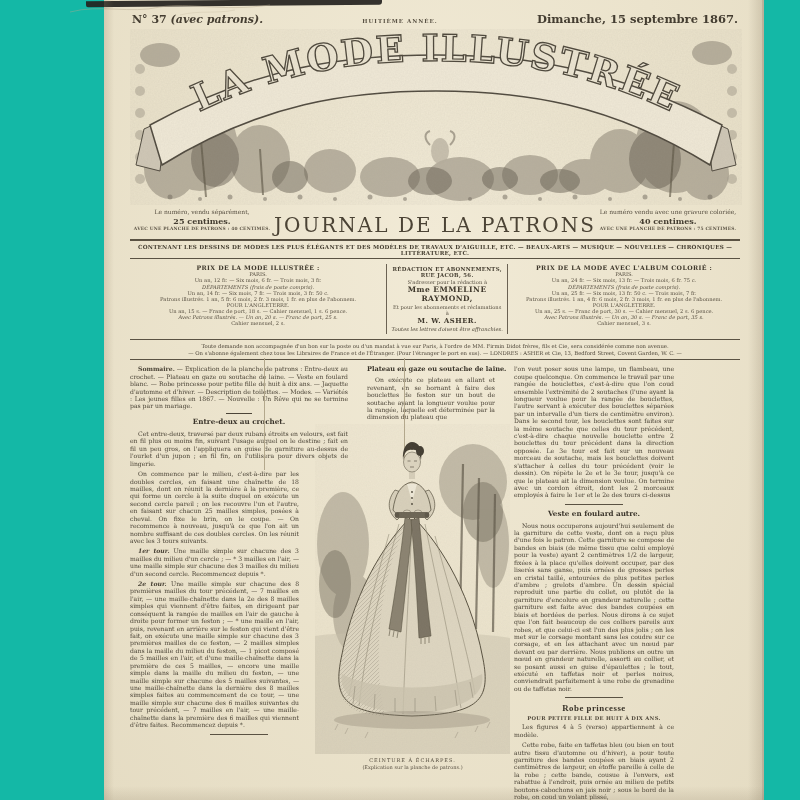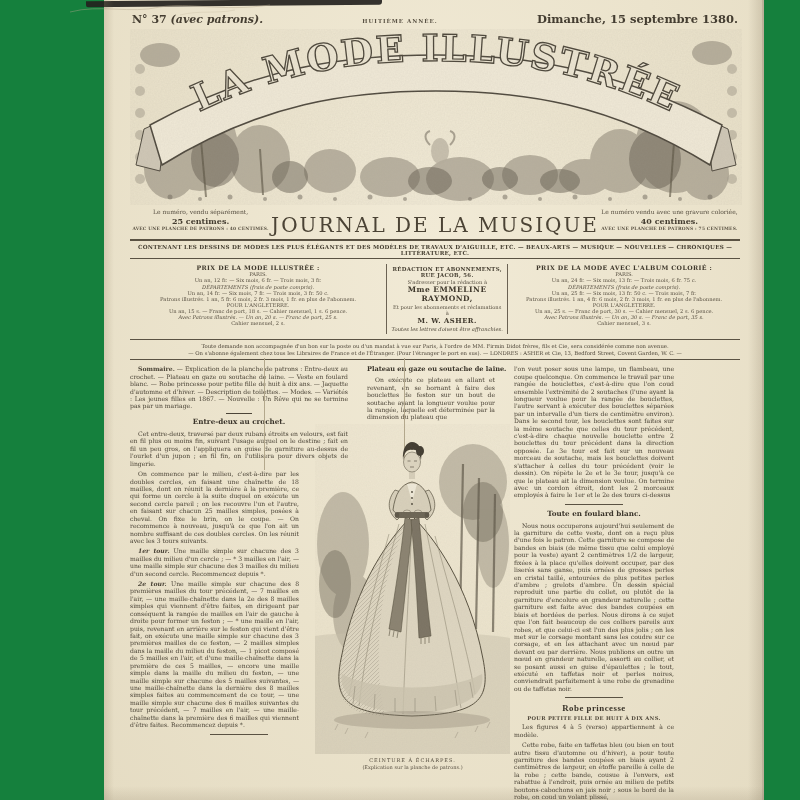--- a/index.html
+++ b/index.html
@@ -1,16 +1,16 @@
 <!DOCTYPE html>
 <html><head>
 <meta charset="utf-8">
 <style>
   html,body{margin:0;padding:0;background:#ffffff;width:800px;height:800px;overflow:hidden;}
-  .page{position:relative;width:800px;height:800px;background:#15803d;font-family:"DejaVu Serif","Liberation Serif",serif;color:#4a4336;}
+  .page{position:relative;width:800px;height:800px;background:#14b8a6;font-family:"DejaVu Serif","Liberation Serif",serif;color:#4a4336;}
   .paper{position:absolute;left:104px;top:0;width:660px;height:800px;box-sizing:border-box;
          padding:10px 22px 0 26px;overflow:hidden;
          background:radial-gradient(ellipse at 50% 30%, #f1ead6 0%, #ebe3cc 55%, #e5dcc3 100%);
          border-right:2px solid #cfc6b0;}
   .edge-right{position:absolute;right:0;top:0;width:16px;height:100%;background:linear-gradient(to right, rgba(0,0,0,0), rgba(110,95,70,.22));pointer-events:none;}
   .edge-left{position:absolute;left:0;top:0;width:10px;height:100%;background:linear-gradient(to right, rgba(140,125,95,.22), rgba(0,0,0,0));pointer-events:none;}
   .edge-bottom{position:absolute;left:0;bottom:0;width:100%;height:14px;background:linear-gradient(to bottom, rgba(0,0,0,0), rgba(110,95,70,.14));pointer-events:none;}
   .top-strip{position:absolute;left:86px;top:0;width:296px;height:6px;background:#24221e;transform:rotate(-.5deg);border-radius:0 0 3px 2px;opacity:.92;}
   .scribble{position:absolute;left:60px;top:0;opacity:.6;}
 
@@ -74,21 +74,21 @@
 </style>
 </head>
 <body>
 
 <div class="page">
   <div class="paper">
 
     <div class="headline">
       <span class="issue"><span>N° 37</span> <i>(avec patrons).</i></span>
       <span class="year">HUITIÈME ANNÉE.</span>
-      <span class="date">Dimanche, 15 septembre 1380.</span>
+      <span class="date">Dimanche, 15 septembre 1867.</span>
     </div>
 
     <div class="masthead">
       <svg width="612" height="176" viewBox="0 0 612 176">
         <defs>
           <filter id="grain1">
               <feTurbulence type="fractalNoise" baseFrequency="0.7" numOctaves="2" stitchTiles="stitch"></feTurbulence>
               <feColorMatrix type="matrix" values="0 0 0 0 0.36 0 0 0 0 0.33 0 0 0 0 0.27 0 0 0 0.28 0"></feColorMatrix>
             </filter>
           <path id="bannerArc" d="M36,100 C140,42 226,32 306,32 C386,32 472,44 576,100" fill="none"></path>
@@ -174,21 +174,21 @@
         <rect width="612" height="176" filter="url(#grain1)" opacity="0.5"></rect>
       </svg>
     </div>
 
     <div class="price-row">
       <div class="price-block">
         <div class="price-l1">Le numéro, vendu séparément,</div>
         <div class="price-l2">25 centimes.</div>
         <div class="price-l3">AVEC UNE PLANCHE DE PATRONS : 40 CENTIMES.</div>
       </div>
-      <div class="journal-title">JOURNAL DE LA MUSIQUE</div>
+      <div class="journal-title">JOURNAL DE LA PATRONS</div>
       <div class="price-block">
         <div class="price-l1">Le numéro vendu avec une gravure coloriée,</div>
         <div class="price-l2">40 centimes.</div>
         <div class="price-l3">AVEC UNE PLANCHE DE PATRONS : 75 CENTIMES.</div>
       </div>
     </div>
 
     <div class="rule thick"></div>
     <div class="tagline">CONTENANT LES DESSINS DE MODES LES PLUS ÉLÉGANTS ET DES MODÈLES DE TRAVAUX D'AIGUILLE, ETC. — BEAUX-ARTS — MUSIQUE — NOUVELLES — CHRONIQUES — LITTÉRATURE, ETC.</div>
     <div class="rule"></div>
@@ -332,21 +332,21 @@
             <rect width="195" height="330" filter="url(#grain2)" opacity="0.45"></rect>
           </svg>
           <div class="caption1">CEINTURE À ÉCHARPES.</div>
           <div class="caption2">(Explication sur la planche de patrons.)</div>
         </div>
       </div>
 
       <div class="col col3">
         <p style="text-indent:0;">l'on veut poser sous une lampe, un flambeau, une coupe quelconque. On commence le travail par une rangée de bouclettes, c'est-à-dire que l'on coud ensemble l'extrémité de 2 soutaches (l'une ayant la longueur voulue pour la rangée de bouclettes, l'autre servant à exécuter des bouclettes séparées par un intervalle d'un tiers de centimètre environ). Dans le second tour, les bouclettes sont faites sur la même soutache que celles du tour précédent, c'est-à-dire chaque nouvelle bouclette entre 2 bouclettes du tour précédent dans la direction opposée. Le 3e tour est fait sur un nouveau morceau de soutache, mais les bouclettes doivent s'attacher à celles du tour précédent (voir le dessin). On répète le 2e et le 3e tour, jusqu'à ce que le plateau ait la dimension voulue. On termine avec un cordon étroit, dont les 2 morceaux employés à faire le 1er et le 2e des tours ci-dessus</p>
         <div class="short-rule"></div>
-        <div class="sub-heading">Toute en foulard blanc.</div>
+        <div class="sub-heading">Veste en foulard autre.</div>
         <p>Nous nous occuperons aujourd'hui seulement de la garniture de cette veste, dont on a reçu plus d'une fois le patron. Cette garniture se compose de bandes en biais (de même tissu que celui employé pour la veste) ayant 2 centimètres 1/2 de largeur, fixées à la place qu'elles doivent occuper, par des liserés sans ganse, puis ornées de grosses perles en cristal taillé, entourées de plus petites perles d'ambre ; grelots d'ambre. Un dessin spécial reproduit une partie du collet, ou plutôt de la garniture d'encolure en grandeur naturelle ; cette garniture est faite avec des bandes coupées en biais et bordées de perles. Nous dirons à ce sujet que l'on fait beaucoup de ces colliers pareils aux robes, et que celui-ci est l'un des plus jolis ; on les met sur le corsage montant sans les coudre sur ce corsage, et en les attachant avec un nœud par devant ou par derrière. Nous publions en outre un nœud en grandeur naturelle, assorti au collier, et se posant aussi en guise d'épaulettes ; le tout, exécuté en taffetas noir et perles noires, conviendrait parfaitement à une robe de grenadine ou de taffetas noir.</p>
         <div class="short-rule"></div>
         <div class="robe-heading">Robe princesse</div>
         <div class="robe-sub">POUR PETITE FILLE DE HUIT À DIX ANS.</div>
         <p>Les figures 4 à 5 (verso) appartiennent à ce modèle.</p>
         <p>Cette robe, faite en taffetas bleu (ou bien en tout autre tissu d'automne ou d'hiver), a pour toute garniture des bandes coupées en biais ayant 2 centimètres de largeur, en étoffe pareille à celle de la robe ; cette bande, cousue à l'envers, est rabattue à l'endroit, puis ornée au milieu de petits boutons-cabochons en jais noir ; sous le bord de la robe, on coud un volant plissé,</p>
       </div>
     </div>
   </div>
 

